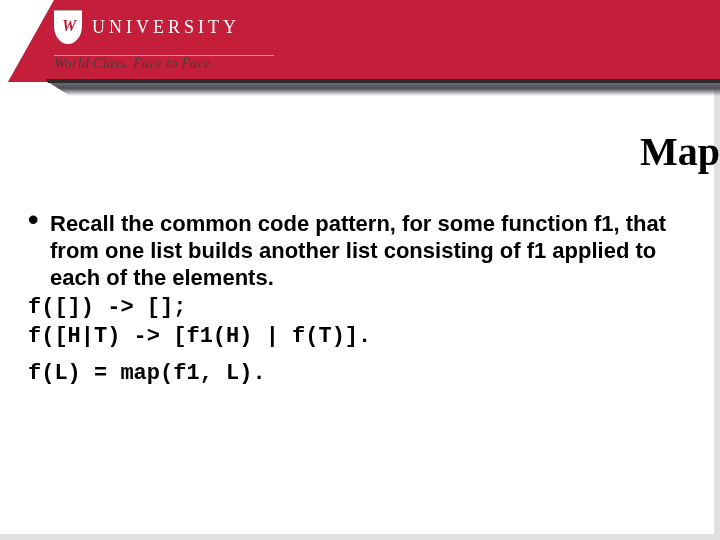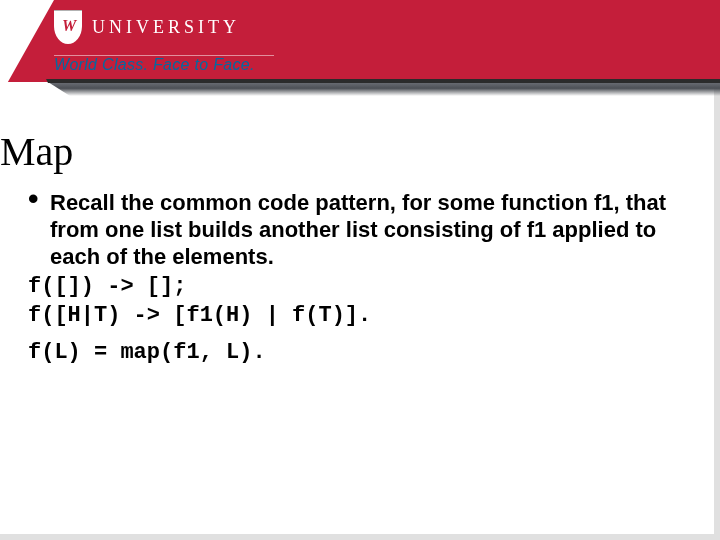--- a/index.html
+++ b/index.html
@@ -104,60 +104,61 @@
   }
   .wordmark .line2 {
     font-size: 18px;
     letter-spacing: 4px;
     font-variant: small-caps;
   }
   .tagline {
     position: absolute;
     left: 54px;
     top: 56px;
-    color: #0369a1;
-    font-family: Liberation Sans, sans-serif;
+    color: #404040;
+    font-family: Liberation Serif, serif;
     font-style: italic;
-    font-size: 16px;
+    font-size: 14px;
     letter-spacing: 0.3px;
     z-index: 4;
   }
   .tagline::before {
     content: "";
     position: absolute;
     left: 0;
     top: -1px;
     width: 220px;
     border-top: 1px solid rgba(255,255,255,0.5);
   }
 
   
   .title {
     position: absolute;
     top: 128px;
     left: 0;
     width: 100%;
-    text-align: left;
+    text-align: right;
     font-family: "Times New Roman", Times, serif;
-    font-weight: 400;
+    font-weight: 700;
     font-size: 40px;
   }
   .body {
     position: absolute;
     left: 28px;
     right: 20px;
     top: 190px;
     font-size: 22px;
     font-weight: 700;
     line-height: 1.22;
   }
   .bullet {
     position: relative;
     padding-left: 22px;
     margin-bottom: 4px;
+    margin-top: 21px;
   }
   .bullet::before {
     content: "•";
     position: absolute;
     left: 0;
     top: -6px;
     font-size: 30px;
     line-height: 1;
   }
   .code {

